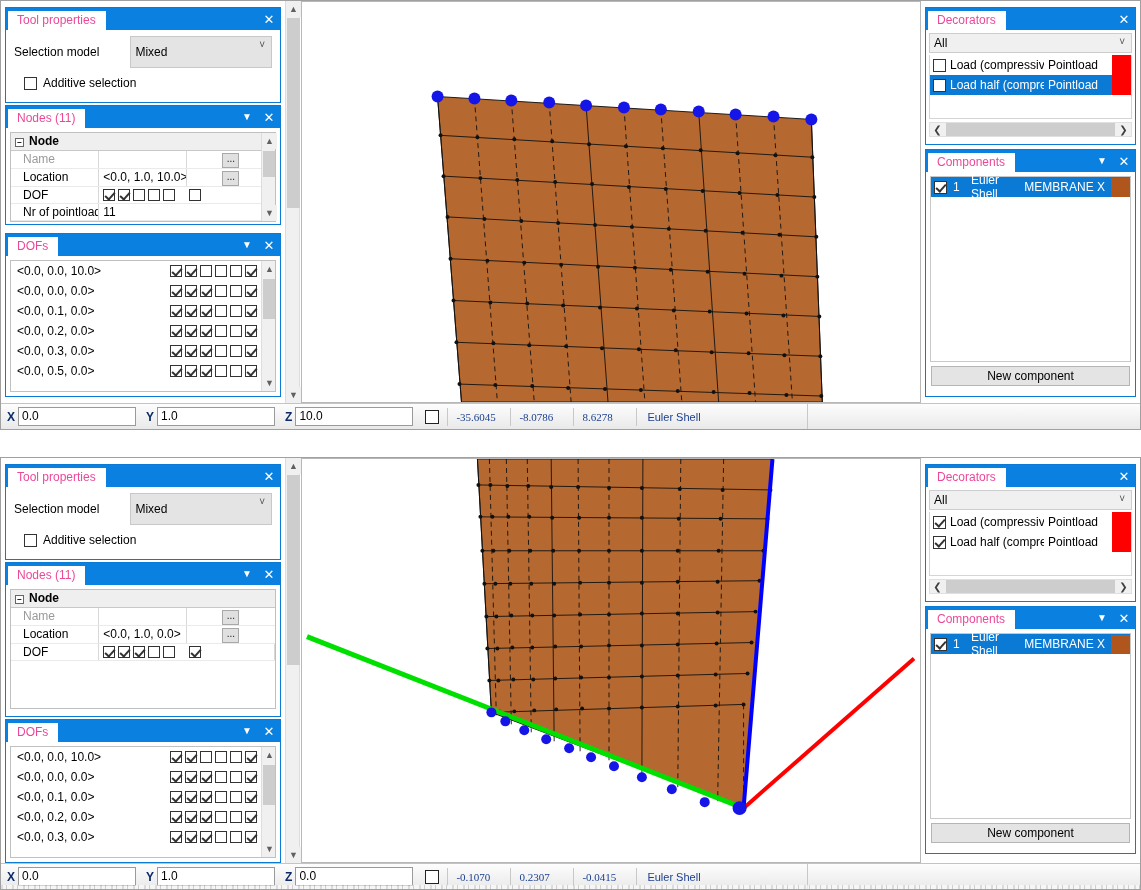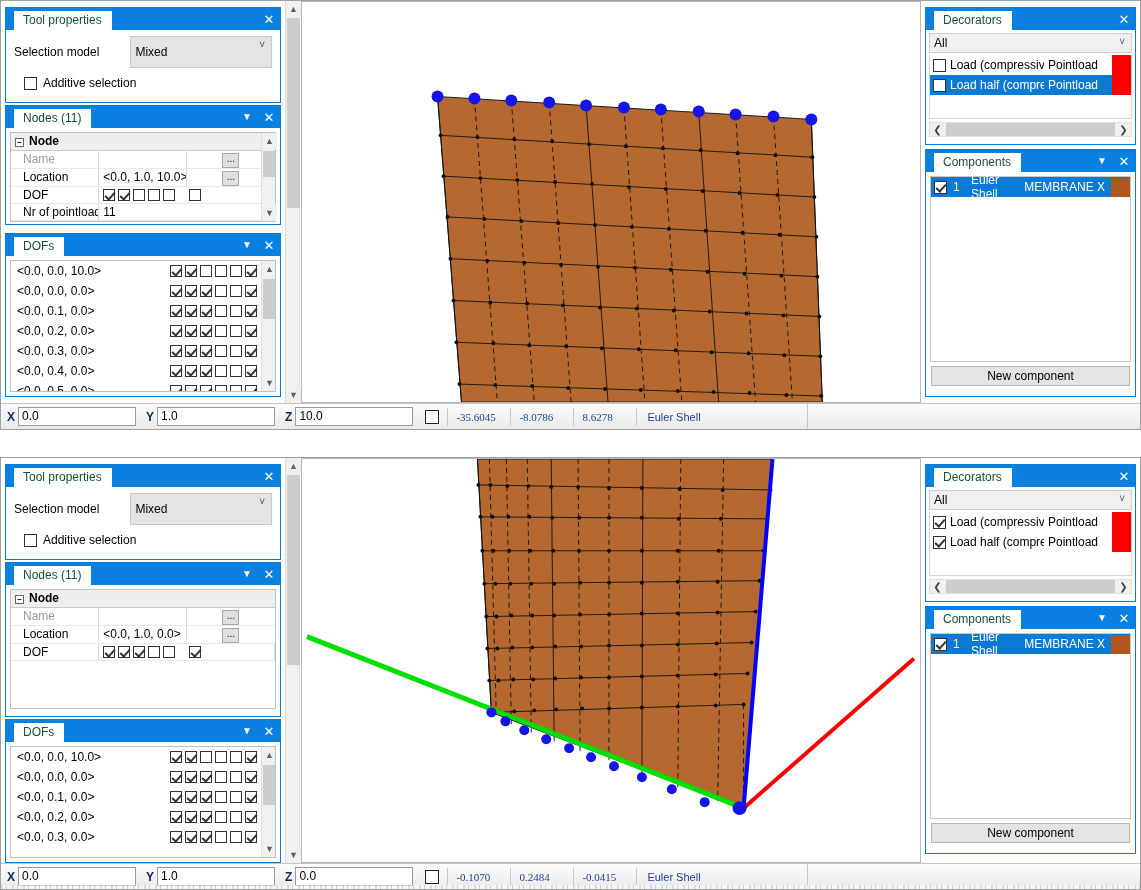--- a/index.html
+++ b/index.html
@@ -63,25 +63,25 @@
   .panel-header {
     height: 22px;
     background: #0a80e0;
     position: relative;
     display: flex;
     align-items: flex-end;
   }
   .panel-tab {
     background: #ffffff;
     height: 19px;
-    margin-left: 8px;
+    margin-left: 2px;
     padding: 0 10px 0 9px;
     line-height: 19px;
     font-size: 12px;
-    color: #14532d;
+    color: #ec4899;
     white-space: nowrap;
   }
   .hdr-btns {
     position: absolute; right: 4px; top: 0;
     height: 22px; display: flex; align-items: center; gap: 8px;
   }
   .hdr-btn {
     color: #ffffff; font-size: 13px; line-height: 1;
     width: 14px; text-align: center;
   }
@@ -463,31 +463,20 @@
                     <span class="cb checked"></span>
                     <span class="cb checked"></span>
                     <span class="cb checked"></span>
                     <span class="cb"></span>
                     <span class="cb"></span>
                     <span class="cb checked"></span>
                   </span>
                 </div>
                 <div class="dofrow">
                   <span class="loc">&lt;0.0, 0.3, 0.0&gt;</span>
-                  <span class="boxes">
-                    <span class="cb checked"></span>
-                    <span class="cb checked"></span>
-                    <span class="cb checked"></span>
-                    <span class="cb"></span>
-                    <span class="cb"></span>
-                    <span class="cb checked"></span>
-                  </span>
-                </div>
-                <div class="dofrow">
-                  <span class="loc">&lt;0.0, 0.4, 0.0&gt;</span>
                   <span class="boxes">
                     <span class="cb checked"></span>
                     <span class="cb checked"></span>
                     <span class="cb checked"></span>
                     <span class="cb"></span>
                     <span class="cb"></span>
                     <span class="cb checked"></span>
                   </span>
                 </div>
                 <div class="dofrow">
@@ -1076,21 +1065,21 @@
     <span class="sb-ax">X</span>
     <div class="sb-input">0.0</div>
     <span class="sb-ax">Y</span>
     <div class="sb-input">1.0</div>
     <span class="sb-ax">Z</span>
     <div class="sb-input">0.0</div>
     <span class="sb-chk"></span>
     <span class="sb-sep"></span>
     <span class="sb-num">-0.1070</span>
     <span class="sb-sep"></span>
-    <span class="sb-num">0.2484</span>
+    <span class="sb-num">0.2307</span>
     <span class="sb-sep"></span>
     <span class="sb-num">-0.0415</span>
     <span class="sb-sep"></span>
     <span class="sb-text">Euler Shell</span>
     <span class="sb-spacer"></span>
     <span class="sb-tail"></span>
   </div>
   <div class="noise-strip"></div>
 </div>
 

